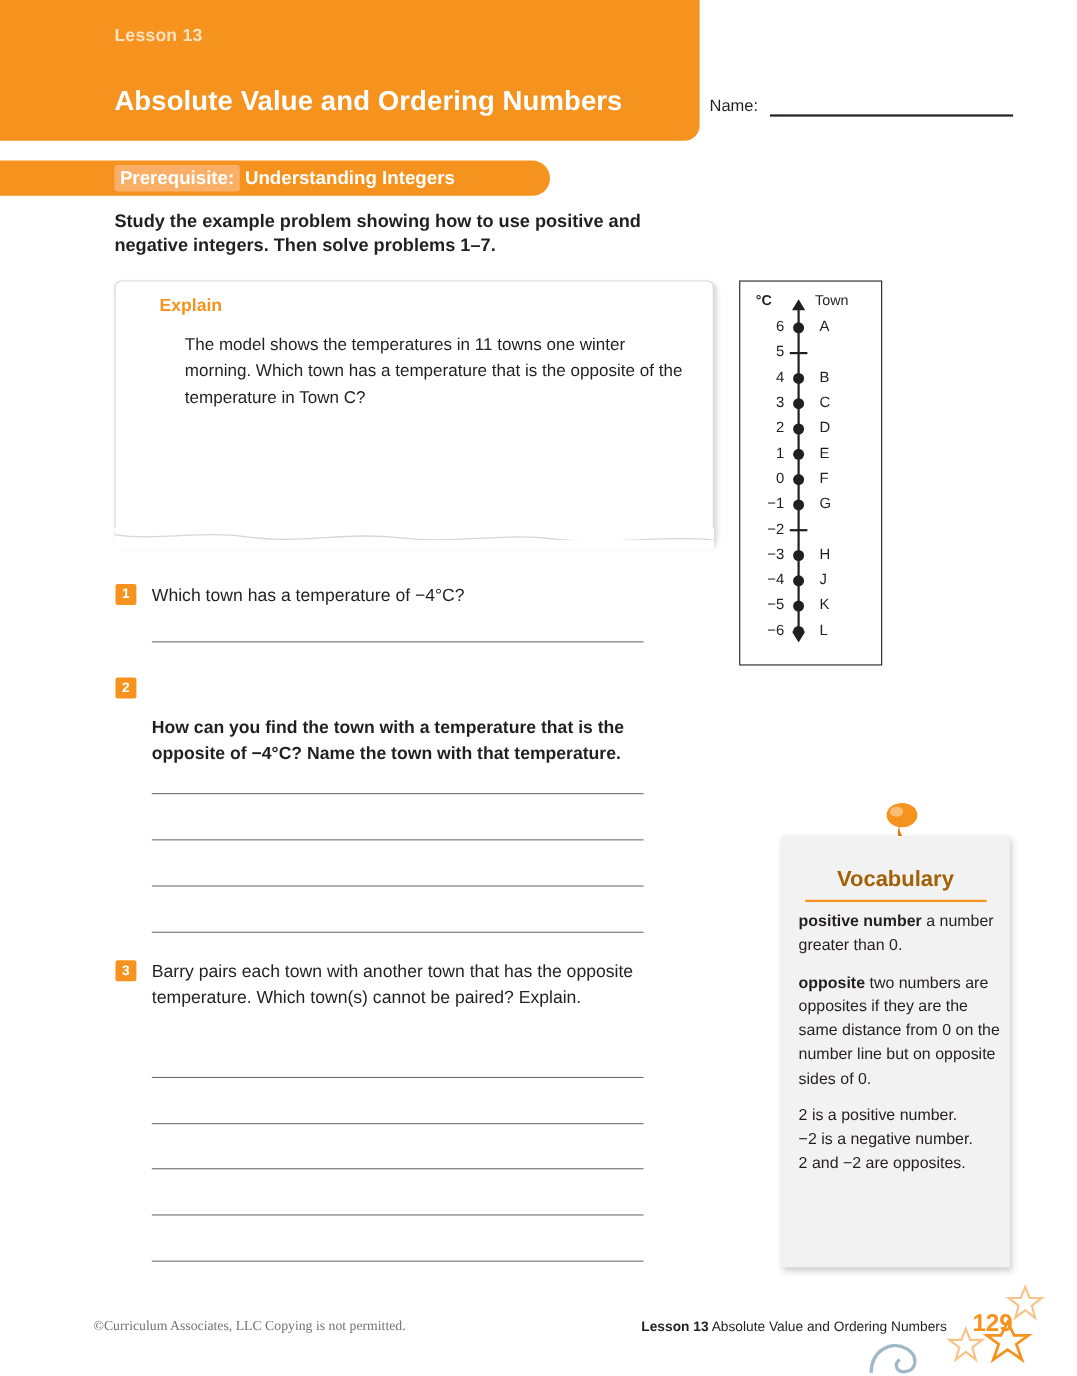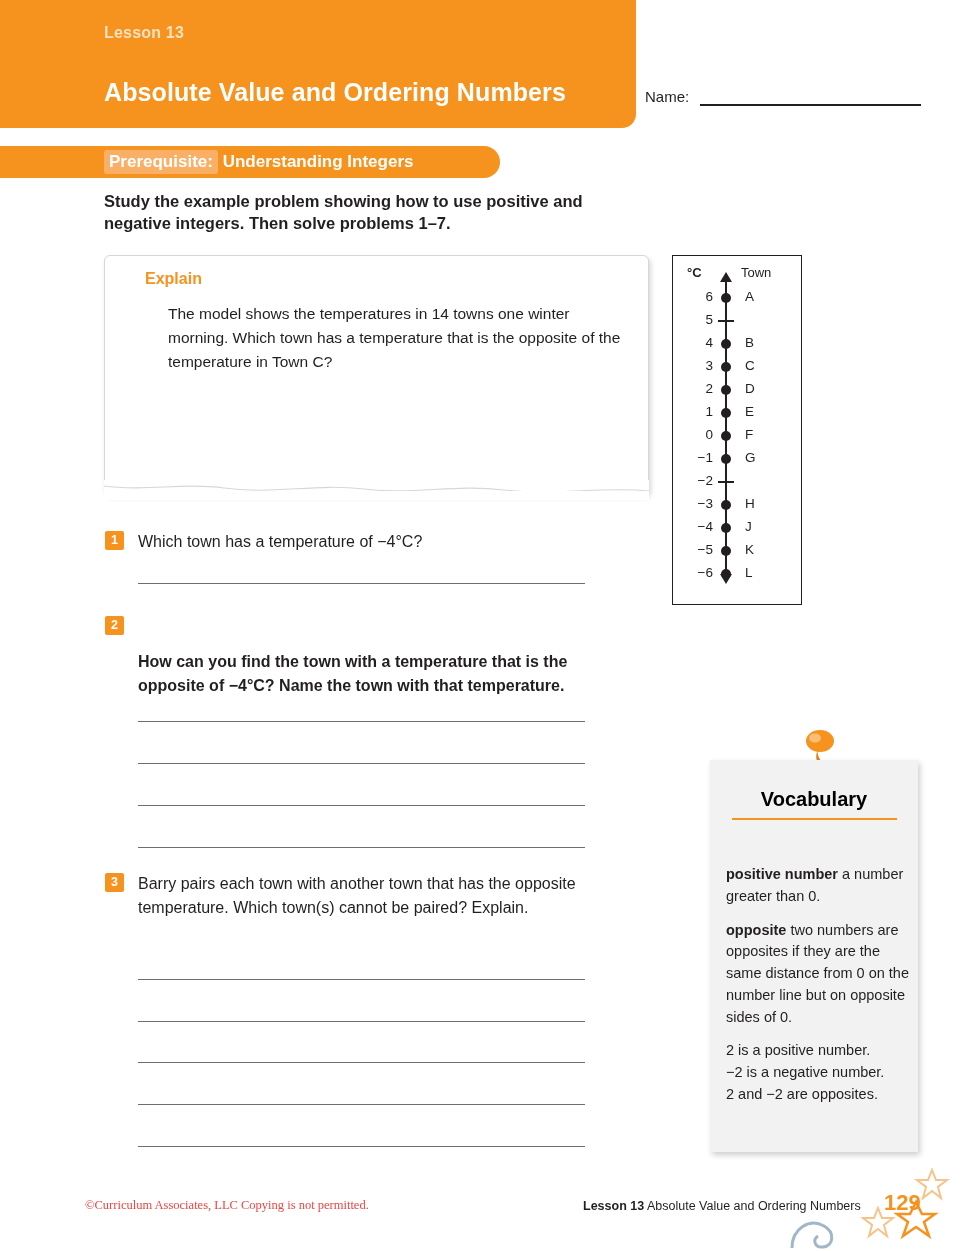--- a/index.html
+++ b/index.html
@@ -237,51 +237,50 @@
     background: #f2f2f2;
     box-shadow: 2px 3px 6px rgba(0,0,0,.2);
   }
   .vocab-title {
     position: absolute;
     left: 0; top: 28px;
     width: 208px;
     text-align: center;
     font-size: 20px;
     font-weight: bold;
-    color: #000000;
+    color: #a16207;
   }
   .vocab-rule {
     position: absolute;
     left: 22px; top: 58px;
     width: 165px;
     border-bottom: 2.5px solid #f6921e;
   }
   .vocab-body {
     position: absolute;
     left: 16px; top: 68px;
     width: 186px;
     font-size: 14.5px;
     line-height: 1.5;
-    margin-top: 36px;
   }
   .vocab-body p { margin: 0 0 12px 0; }
   .vocab-body b { font-weight: bold; }
   .pin {
     position: absolute;
     left: 800px; top: 728px;
     width: 40px; height: 44px;
   }
 
   
   .footer-left {
     position: absolute;
     left: 85px; top: 1198px;
     font-size: 12.5px;
     font-family: "Liberation Serif", serif;
-    color: #ef4444;
+    color: #737373;
   }
   .footer-mid {
     position: absolute;
     left: 583px; top: 1199px;
     font-size: 12.5px;
     color: #231f20;
   }
   .footer-mid b { font-weight: bold; }
   .footer-page {
     position: absolute;
@@ -305,21 +304,21 @@
 <div class="prereq-bar"></div>
 <div class="prereq-inner">
   <span class="tag">Prerequisite:</span>
   <span>Understanding Integers</span>
 </div>
 
 <div class="instruction">Study the example problem showing how to use positive and negative integers. Then solve problems 1–7.</div>
 
 <div class="example-box">
   <div class="example-title">Explain</div>
-  <div class="example-p example-p1">The model shows the temperatures in 14 towns one winter morning. Which town has a temperature that is the opposite of the temperature in Town C?</div>
+  <div class="example-p example-p1">The model shows the temperatures in 11 towns one winter morning. Which town has a temperature that is the opposite of the temperature in Town C?</div>
 </div>
 <div class="torn">
   <svg width="545" height="20" viewBox="0 0 545 20">
     <path d="M0 0 L0 6 C 40 12, 80 2, 120 8 C 170 15, 210 3, 260 9 C 310 15, 350 4, 400 10 C 450 16, 500 6, 545 11 L545 0 Z" fill="#ffffff"></path>
     <path d="M0 6 C 40 12, 80 2, 120 8 C 170 15, 210 3, 260 9 C 310 15, 350 4, 400 10 C 450 16, 500 6, 545 11" fill="none" stroke="#d7d7d7" stroke-width="1.2"></path>
     <rect x="0" y="11" width="545" height="9" fill="#ffffff"></rect>
   </svg>
 </div>
 
 <div class="nl-panel">

